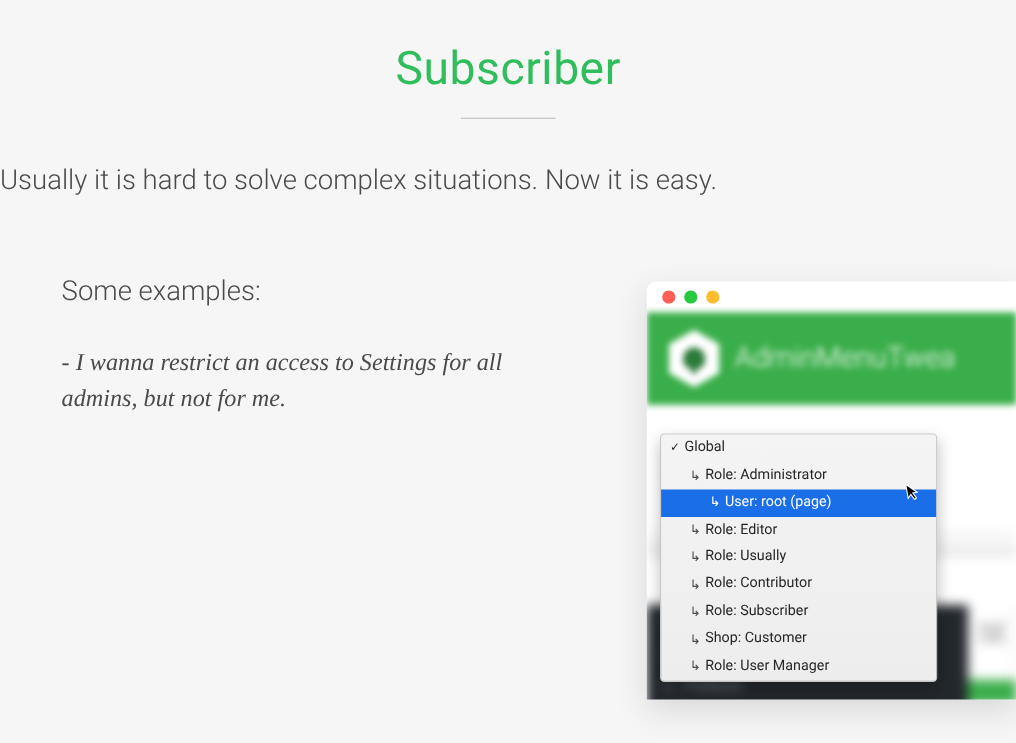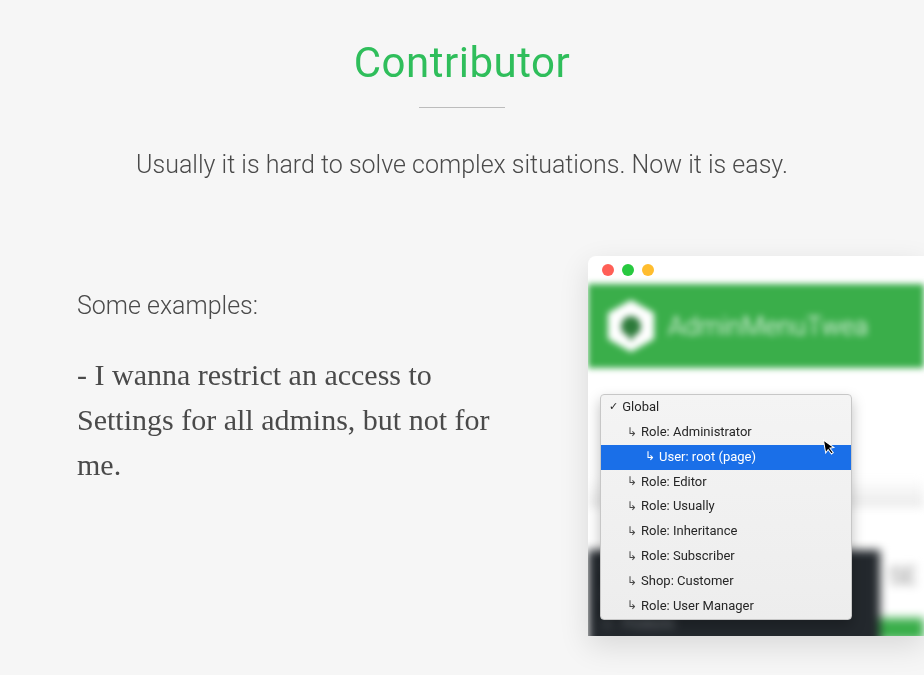--- a/index.html
+++ b/index.html
@@ -19,46 +19,47 @@
     margin-top: 38px;
     letter-spacing: 0.5px;
   }
   .divider {
     width: 86px;
     height: 1px;
     background: #bcbcbc;
     margin: 20px auto 0;
   }
   .subtitle {
-    text-align: center;
+    text-align: left;
     color: #4a4a4a;
     font-size: 25px;
     font-weight: 300;
     margin-top: 42px;
   }
   .content {
     display: flex;
-    margin-top: 112px;
-    padding: 0 0 0 77px;
+    margin-top: 72px;
+    padding: 0 0 0 56px;
   }
   .left {
     width: 440px;
     flex-shrink: 0;
   }
   .examples-label {
     color: #4a4a4a;
     font-size: 25px;
     font-weight: 300;
     margin-bottom: 32px;
   }
   .example {
     color: #4a4a4a;
-    font-size: 30px;
+    font-size: 22px;
     line-height: 1.5;
     font-family: "Segoe Script", "Comic Sans MS", cursive;
+    font-style: italic;
     margin-bottom: 22px;
     font-weight: 400;
   }
   .right {
     position: absolute;
     right: 0;
     top: 256px;
     width: 336px;
     height: 380px;
     background: #fff;
@@ -178,21 +179,21 @@
   .blur-greenbar {
     position:absolute; right:0; top:250px; width:44px; height:22px; background:#3aae4a;
   }
   .blur-toolbar {
     position:absolute; left:0; top:112px; width:100%; height:26px; background: linear-gradient(#fdfdfd,#ececec); border-bottom:1px solid #cfcfcf;
   }
 </style>
 </head>
 <body>
 
-<h1 class="heading">Contributor</h1>
+<h1 class="heading">Subscriber</h1>
 <div class="divider"></div>
 <p class="subtitle">Usually it is hard to solve complex situations. Now it is easy.</p>
 
 <div class="content">
   <div class="left">
     <p class="examples-label">Some examples:</p>
     <p class="example">- I wanna restrict an access to Settings for all admins, but not for me.</p>
   </div>
 </div>
 
@@ -247,21 +248,21 @@
         <div class="dd-item indent1">
           <span class="arrow">↳</span>
           <span>Role: Editor</span>
         </div>
         <div class="dd-item indent1">
           <span class="arrow">↳</span>
           <span>Role: Usually</span>
         </div>
         <div class="dd-item indent1">
           <span class="arrow">↳</span>
-          <span>Role: Inheritance</span>
+          <span>Role: Contributor</span>
         </div>
         <div class="dd-item indent1">
           <span class="arrow">↳</span>
           <span>Role: Subscriber</span>
         </div>
         <div class="dd-item indent1">
           <span class="arrow">↳</span>
           <span>Shop: Customer</span>
         </div>
         <div class="dd-item indent1">

